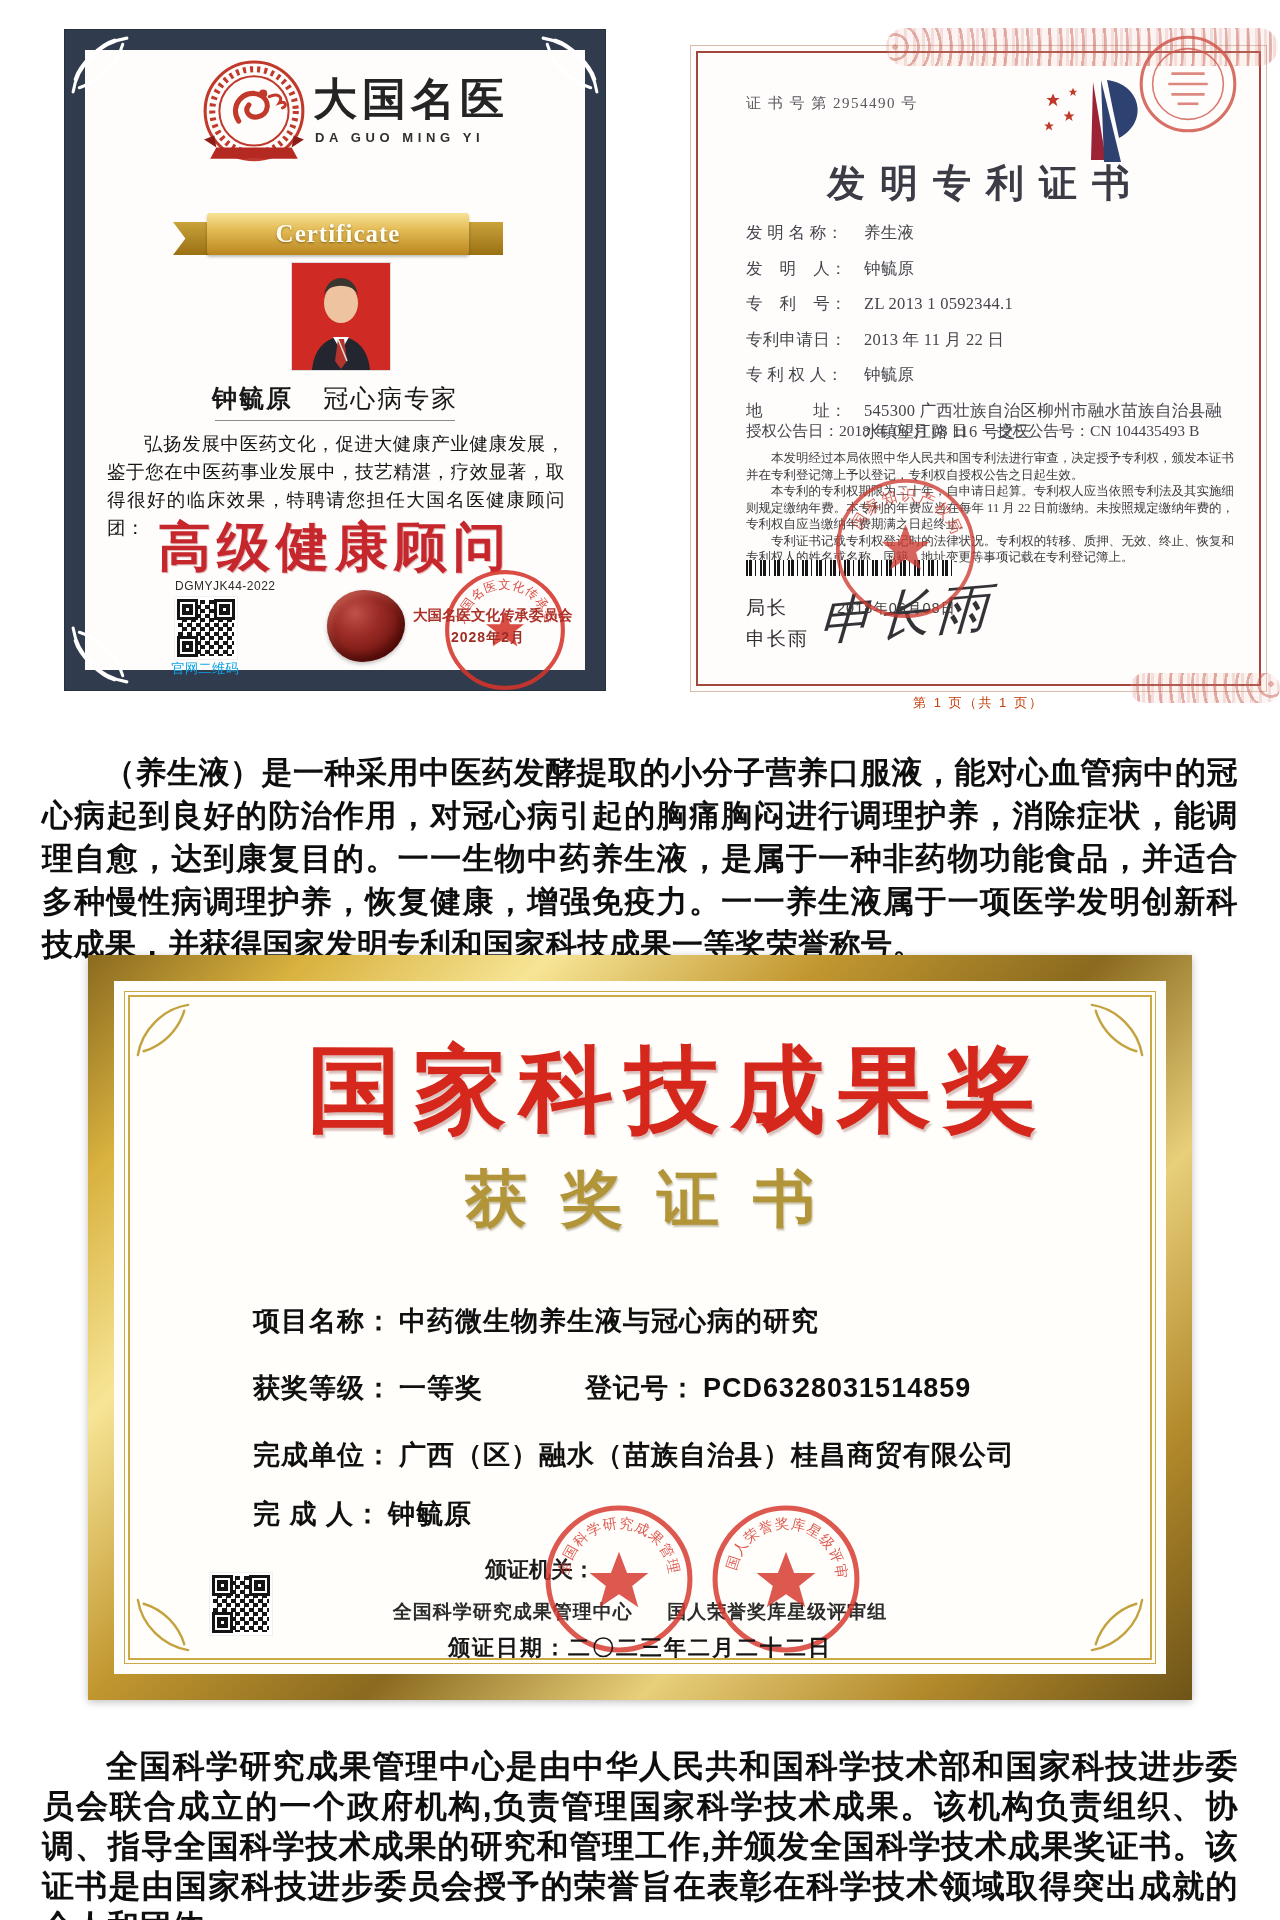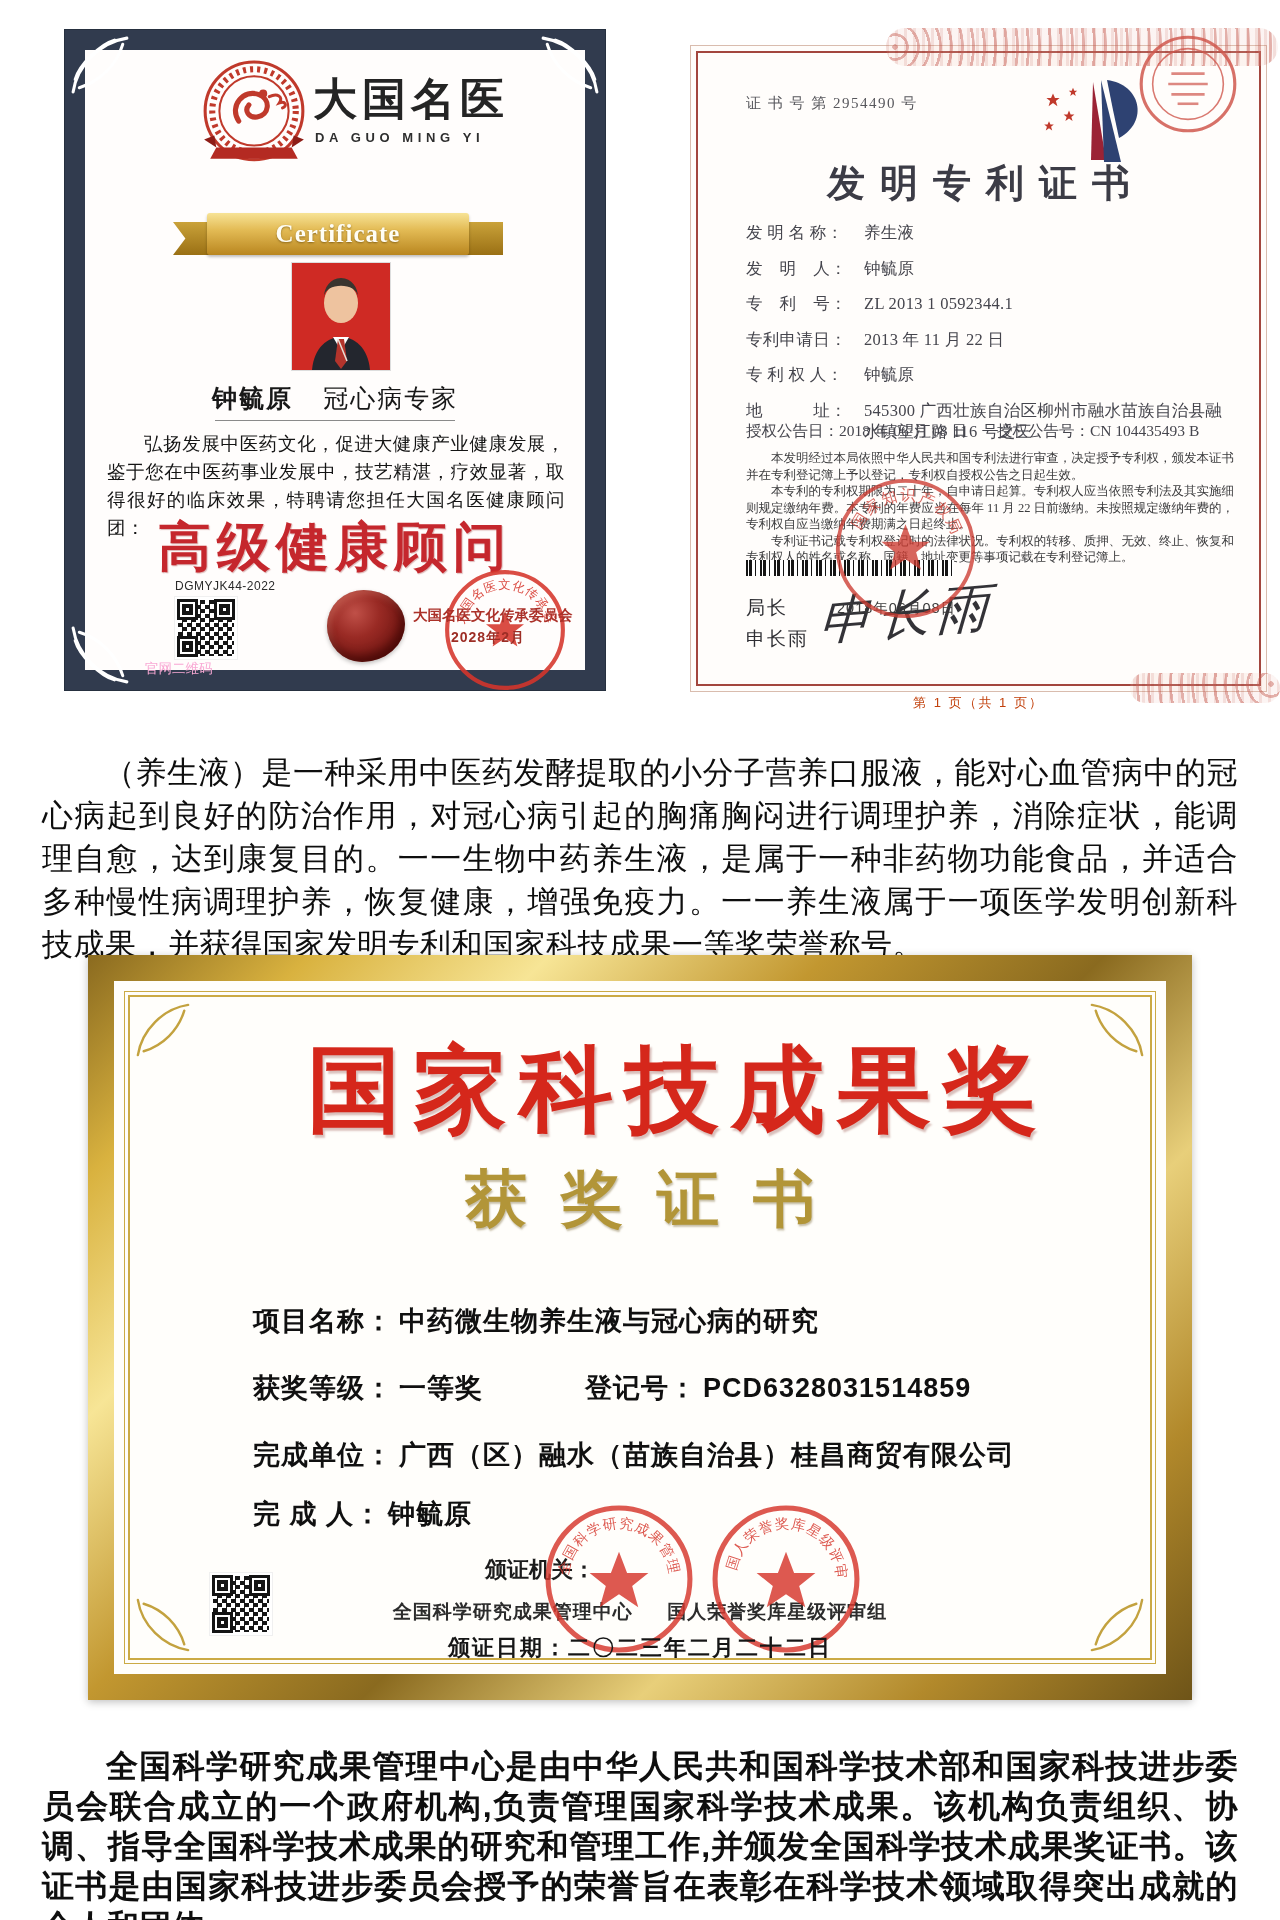--- a/index.html
+++ b/index.html
@@ -39,22 +39,22 @@
        line-height:28px;color:#141414;text-align:justify;text-indent:2em;letter-spacing:.5px;}
   .lc-award{left:0;top:482px;width:100%;text-align:center;font-family:"Liberation Serif",serif;
        font-size:53px;font-weight:bold;color:#c5272d;letter-spacing:6px;text-shadow:1px 1px 1px rgba(140,20,20,.3);}
   .lc-certno{left:110px;top:549px;font-size:12px;color:#2a2a2a;letter-spacing:.5px;}
   .qr{position:absolute;background:#fff;background-image:repeating-conic-gradient(#161616 0% 25%,#ffffff 0% 50%);
       background-size:9px 9px;border:3px solid #fff;outline:1px solid #f0f0f0;}
   .qr i{position:absolute;width:15px;height:15px;background:#fff;border:3px solid #141414;
         box-shadow:inset 0 0 0 2px #fff,inset 0 0 0 6px #141414;}
   .qr i.tl{left:-1px;top:-1px;} .qr i.tr{right:-1px;top:-1px;} .qr i.bl{left:-1px;bottom:-1px;}
   .lc-qr{left:110px;top:567px;width:56px;height:56px;}
-  .lc-qr-cap{left:80px;top:630px;width:88px;font-family:"Liberation Serif",serif;
-       font-size:13.5px;color:#f9a8d4;}
+  .lc-qr-cap{left:96px;top:630px;width:88px;text-align:center;font-family:"Liberation Serif",serif;
+       font-size:13.5px;color:#0ea5e9;}
   .lc-wax{left:262px;top:560px;width:78px;height:72px;
       background:radial-gradient(circle at 36% 32%,#c05048 0%,#992a24 35%,#6f1511 75%,#5c100d 100%);
       border-radius:47% 53% 55% 45% / 50% 47% 53% 50%;
       box-shadow:inset -4px -6px 10px rgba(60,5,4,.7),inset 3px 4px 6px rgba(255,160,140,.35),0 2px 4px rgba(0,0,0,.25);}
   .lc-stamp{left:378px;top:538px;width:124px;height:124px;opacity:.88;}
   .lc-issuer{left:348px;top:576px;width:172px;font-size:14.5px;font-weight:bold;color:#ab3129;z-index:3;}
   .lc-date{left:386px;top:599px;font-size:14px;font-weight:bold;color:#9d2d25;z-index:3;letter-spacing:1px;}
 
   
   .cert-right{position:absolute;left:690px;top:45px;width:555px;height:645px;background:#fffdfb;
@@ -82,21 +82,21 @@
       background:repeating-linear-gradient(90deg,#151515 0 2px,#fff 2px 3px,#151515 3px 6px,#fff 6px 9px,#151515 9px 10px,#fff 10px 14px);}
   .pc-director{left:55px;top:546px;font-family:"Liberation Serif",serif;font-size:19px;color:#2e2e33;line-height:31px;letter-spacing:2px;}
   .pc-sign{left:128px;top:534px;font-family:"Liberation Serif",serif;font-style:italic;font-size:52px;
       color:#17171c;letter-spacing:7px;transform:rotate(-5deg) skewX(-8deg);opacity:.88;white-space:nowrap;}
   .pc-seal{left:142px;top:430px;width:145px;height:145px;opacity:.78;}
   .pc-seal-date{left:146px;top:553px;font-size:14.5px;color:#3a3a3a;letter-spacing:1px;z-index:0;}
   .pc-pagenote{left:0;top:648px;width:100%;text-align:center;font-size:13px;color:#c2410c;letter-spacing:2px;}
 
   
   .mid-para{position:absolute;left:42px;top:703px;width:1196px;font-size:31px;line-height:43px;
-      font-weight:normal;color:#0e0e0e;text-align:justify;text-indent:2em;letter-spacing:.5px;margin-top:48px;}
+      font-weight:bold;color:#0e0e0e;text-align:justify;text-indent:2em;letter-spacing:.5px;margin-top:48px;}
 
   
   .cert-award{position:absolute;left:88px;top:955px;width:1104px;height:745px;
       background:linear-gradient(135deg,#8a6a1f 0%,#d9b23f 12%,#f7e596 25%,#c29730 40%,#8a6a1f 55%,#e8cf7a 70%,#b2892b 85%,#6e5418 100%);
       box-shadow:0 2px 8px rgba(0,0,0,.25);}
   .ac-inner{position:absolute;inset:26px;background:#fffefb;}
   .ac-pin{position:absolute;inset:14px;border:2px solid #cbaa45;outline:1px solid #cbaa45;outline-offset:3px;pointer-events:none;}
   .gfl{position:absolute;width:58px;height:58px;}
   .gfl svg{width:100%;height:100%;}
   .gfl.tl{left:20px;top:20px;} .gfl.tr{right:20px;top:20px;transform:rotate(90deg);}

